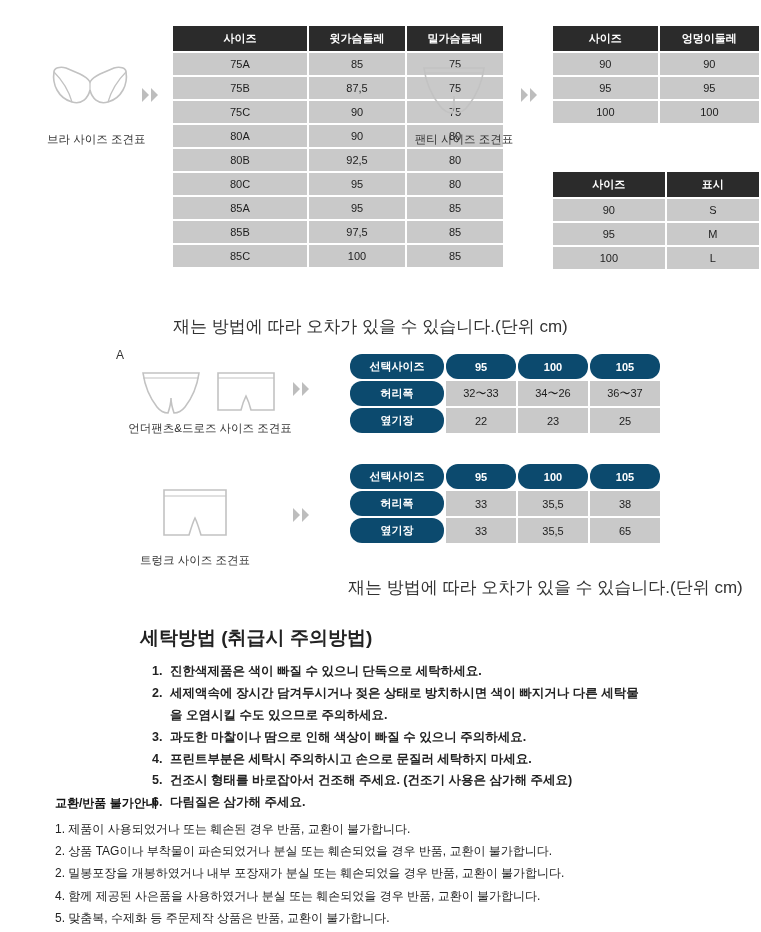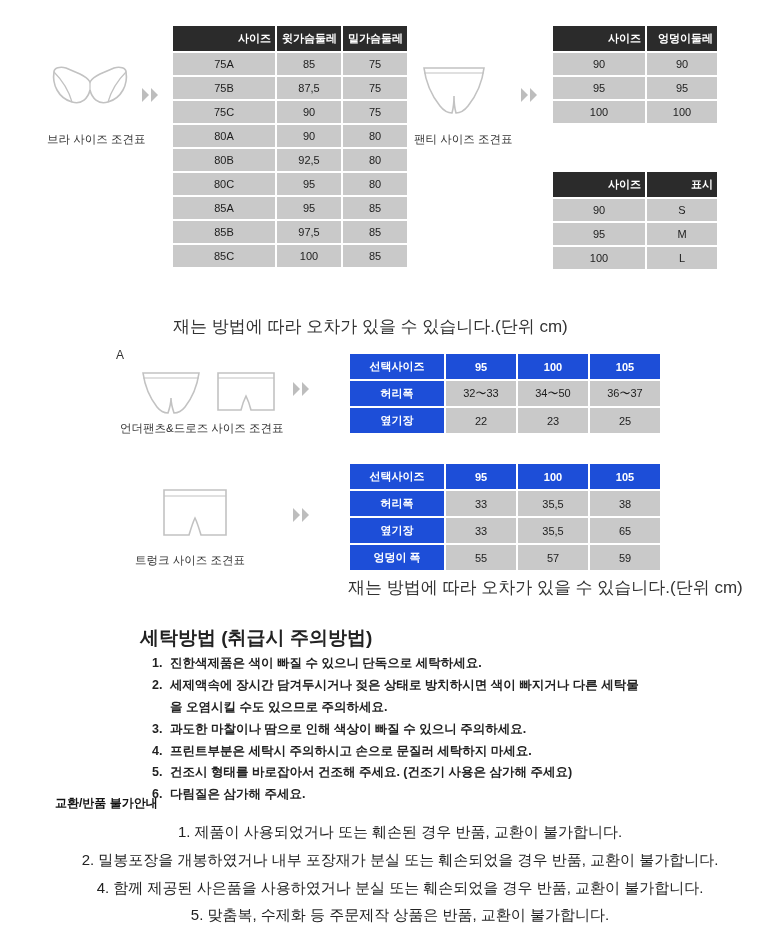--- a/index.html
+++ b/index.html
@@ -20,42 +20,43 @@
   
   table.sz {
     border-collapse: separate;
     border-spacing: 2px;
     font-size: 11px;
   }
   table.sz th {
     background: #2b2b2b;
     color: #ffffff;
     font-weight: bold;
-    text-align: right;
-    padding: 5px 4px;
+    text-align: center;
+    padding: 5px 20px;
     white-space: nowrap;
   }
   table.sz td {
     background: #c9c9c9;
     color: #1d1d1d;
     text-align: center;
     padding: 5px 4px;
     white-space: nowrap;
   }
   table.sz td.hd {
-    background: #1d4ed8;
+    background: #0c4a6e;
     color: #ffffff;
     font-weight: bold;
+    border-radius: 12px;
   }
 
   
   .cap {
     font-size: 11.5px;
     color: #333;
-    text-align: left;
+    text-align: center;
     white-space: nowrap;
   }
   .note {
     font-size: 17px;
     color: #333;
     white-space: nowrap;
   }
   .mark-a {
     font-size: 12px;
     color: #333;
@@ -77,42 +78,41 @@
   
   .ill svg { display: block; }
 
   
   .wash-title {
     font-size: 19px;
     font-weight: bold;
     color: #222;
   }
   ol.wash {
-    margin: 2px 0 0 0;
+    margin: 10px 0 0 0;
     padding-left: 26px;
     font-size: 12.5px;
     font-weight: bold;
     line-height: 1.75;
     color: #222;
   }
   ol.wash li { padding-left: 4px; }
 
   
   .rf-title {
     font-size: 12px;
     font-weight: bold;
     color: #111;
     margin-bottom: 6px;
   }
   .rf-line {
-    font-size: 15px;
+    font-size: 12px;
     line-height: 1.85;
     color: #222;
     white-space: nowrap;
-    text-align: center;
   }
 </style>
 </head>
 <body>
 
 <div class="abs ill" style="left:50px; top:62px;">
   <svg width="80" height="52" viewBox="0 0 80 52">
     <path d="M4 10 C4 6 10 4 16 6 L30 12 C34 14 38 16 40 20 C42 16 46 14 50 12 L64 6 C70 4 76 6 76 10
              C78 22 72 36 58 40 C48 43 42 36 40 28 C38 36 32 43 22 40 C8 36 2 22 4 10 Z" fill="none" stroke="#c2c2c2" stroke-width="1.6"></path>
     <path d="M4 10 C12 18 18 26 22 40" fill="none" stroke="#c2c2c2" stroke-width="1.2"></path>
@@ -269,21 +269,21 @@
   <tbody>
     <tr>
       <td class="hd" style="width:86px;">선택사이즈</td>
       <td class="hd" style="width:62px;">95</td>
       <td class="hd" style="width:62px;">100</td>
       <td class="hd" style="width:62px;">105</td>
     </tr>
     <tr>
       <td class="hd">허리폭</td>
       <td>32〜33</td>
-      <td>34〜50</td>
+      <td>34〜26</td>
       <td>36〜37</td>
     </tr>
     <tr>
       <td class="hd">옆기장</td>
       <td>22</td>
       <td>23</td>
       <td>25</td>
     </tr>
   </tbody>
 </table>
@@ -312,26 +312,20 @@
       <td class="hd">허리폭</td>
       <td>33</td>
       <td>35,5</td>
       <td>38</td>
     </tr>
     <tr>
       <td class="hd">옆기장</td>
       <td>33</td>
       <td>35,5</td>
       <td>65</td>
-    </tr>
-    <tr>
-      <td class="hd">엉덩이 폭</td>
-      <td>55</td>
-      <td>57</td>
-      <td>59</td>
     </tr>
   </tbody>
 </table>
 
 <div class="abs note" style="left:348px; top:576px;">재는 방법에 따라 오차가 있을 수 있습니다.(단위 cm)</div>
 
 <div class="abs" style="left:140px; top:625px; width:500px;">
   <div class="wash-title">세탁방법 (취급시 주의방법)</div>
   <ol class="wash">
     <li>진한색제품은 색이 빠질 수 있으니 단독으로 세탁하세요.</li>
@@ -339,18 +333,19 @@
     <li>과도한 마찰이나 땀으로 인해 색상이 빠질 수 있으니 주의하세요.</li>
     <li>프린트부분은 세탁시 주의하시고 손으로 문질러 세탁하지 마세요.</li>
     <li>건조시 형태를 바로잡아서 건조해 주세요. (건조기 사용은 삼가해 주세요)</li>
     <li>다림질은 삼가해 주세요.</li>
   </ol>
 </div>
 
 <div class="abs" style="left:55px; top:795px; width:690px;">
   <div class="rf-title">교환/반품 불가안내</div>
   <div class="rf-line">1. 제품이 사용되었거나 또는 훼손된 경우 반품, 교환이 불가합니다.</div>
+  <div class="rf-line">2. 상품 TAG이나 부착물이 파손되었거나 분실 또는 훼손되었을 경우 반품, 교환이 불가합니다.</div>
   <div class="rf-line">2. 밀봉포장을 개봉하였거나 내부 포장재가 분실 또는 훼손되었을 경우 반품, 교환이 불가합니다.</div>
   <div class="rf-line">4. 함께 제공된 사은품을 사용하였거나 분실 또는 훼손되었을 경우 반품, 교환이 불가합니다.</div>
   <div class="rf-line">5. 맞춤복, 수제화 등 주문제작 상품은 반품, 교환이 불가합니다.</div>
   <div class="rf-line">6. 상품 수령 날짜로 부터 7일이 경과한 경우 반품, 교환이 불가합니다.</div>
 
 </div>
 
 </body></html>

